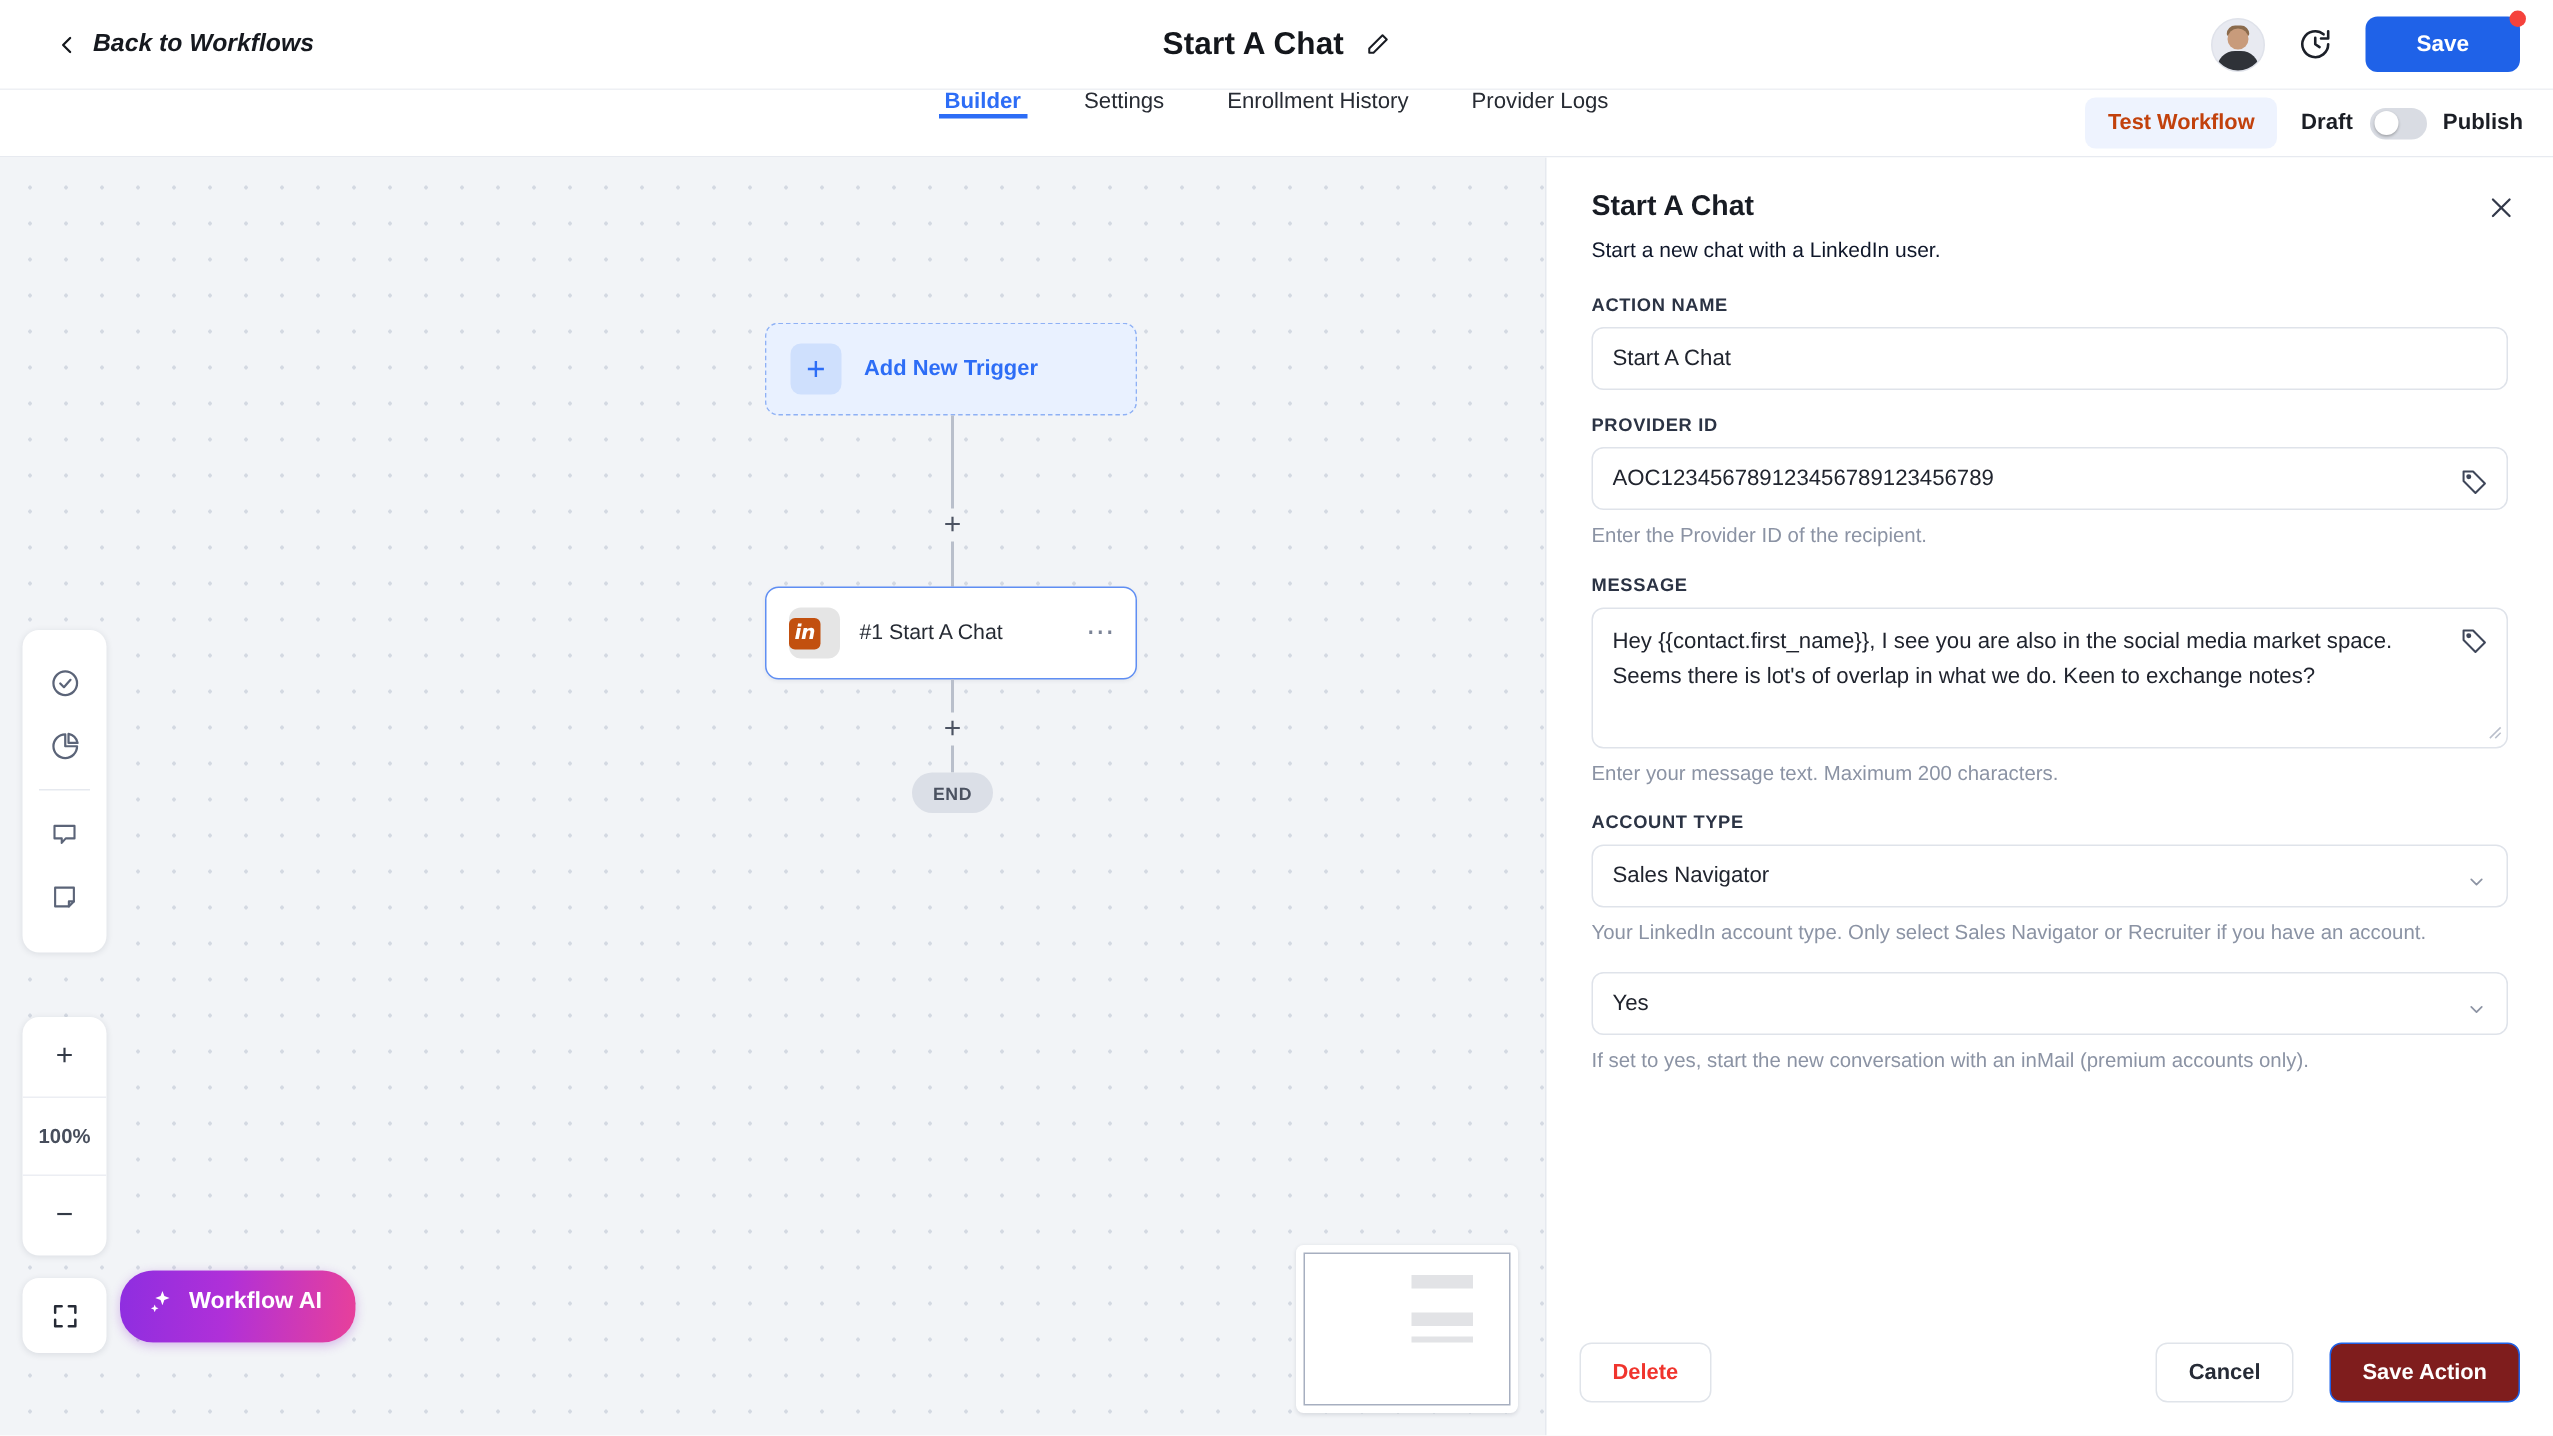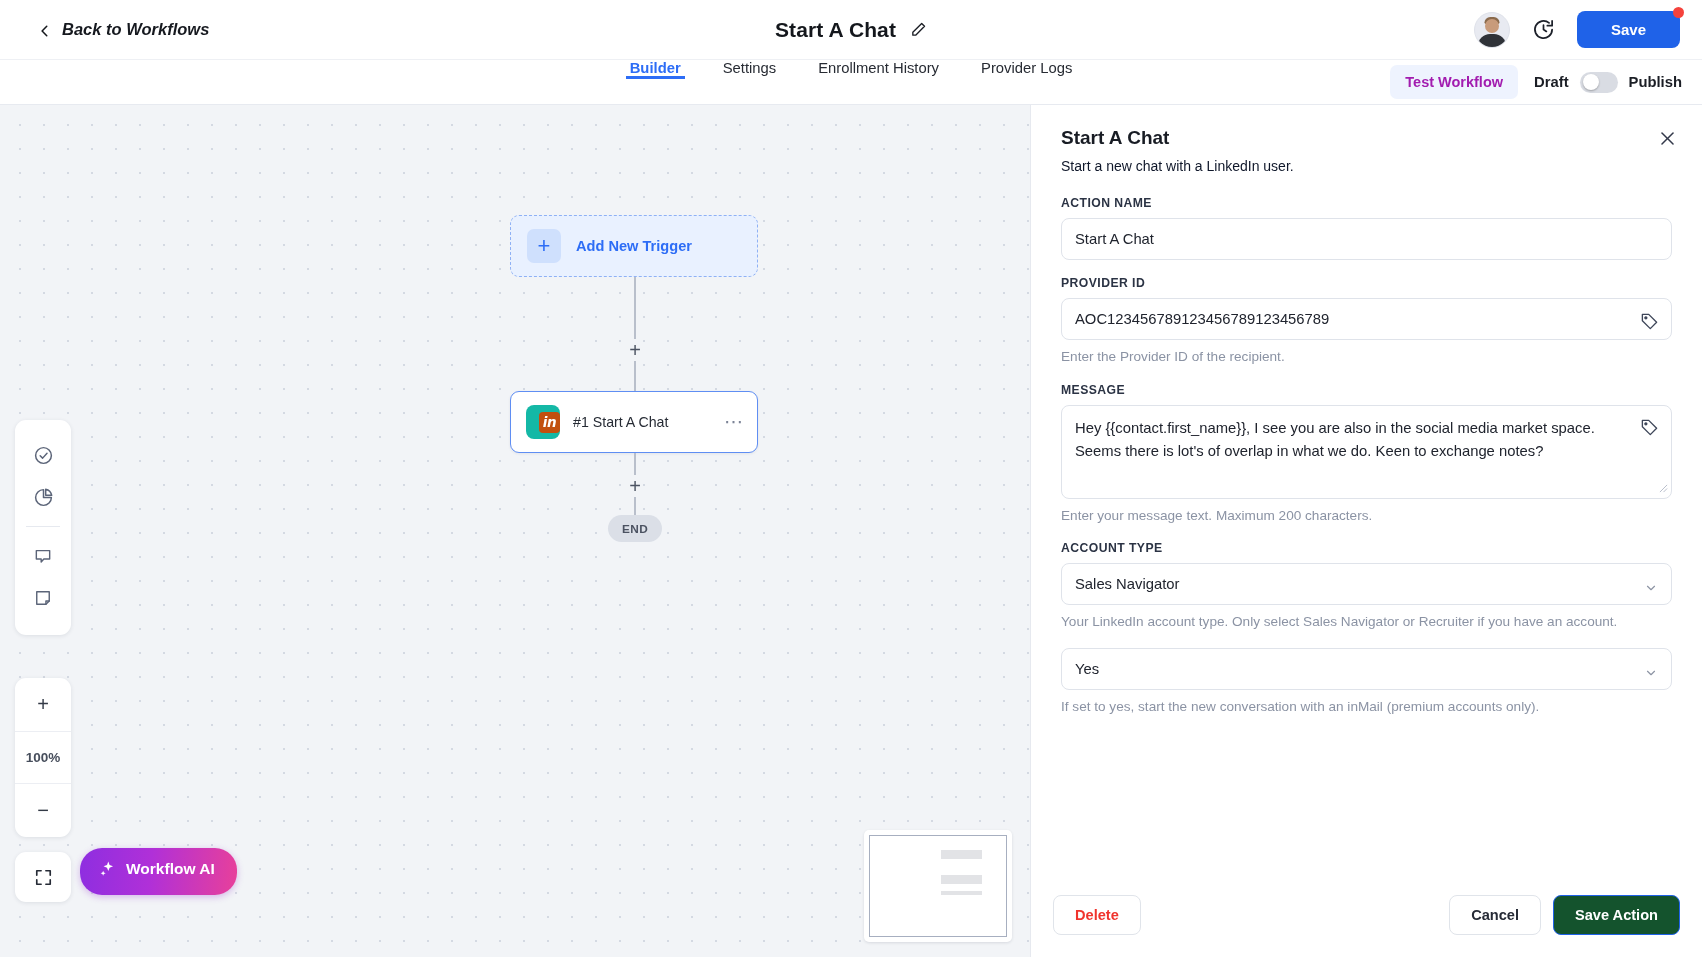--- a/index.html
+++ b/index.html
@@ -74,21 +74,21 @@
     font-size: 14.8px; color: #272b33; font-weight: 500;
     cursor: pointer; padding: 0 4px;
     border-bottom: 3px solid transparent;
   }
   .tab.active { color: #2d6df6; font-weight: 600; border-bottom-color: #2d6df6; }
   .tabbar-right {
     position: absolute; right: 20px; top: 0; bottom: 0;
     display: flex; align-items: center; gap: 16px;
   }
   .test-wf {
-    background: #eef3fe; color: #a21caf;
+    background: #eef3fe; color: #c2410c;
     font-size: 14.5px; font-weight: 600;
     border: none; border-radius: 7px;
     padding: 9px 15px; cursor: pointer; font-family: inherit;
   }
   .toggle-group { display: flex; align-items: center; gap: 11px; }
   .toggle-label { font-size: 14.8px; color: #1b1e25; font-weight: 600; }
   .switch {
     width: 38px; height: 21px; border-radius: 11px;
     background: #d9dce3; position: relative; cursor: pointer; flex: 0 0 38px;
   }
@@ -177,22 +177,22 @@
   }
   .action-node {
     width: 248px; height: 62px;
     border: 1.6px solid #5f8ef3; border-radius: 9px;
     background: #fff;
     display: flex; align-items: center; gap: 13px;
     padding: 0 13px 0 15px; cursor: pointer;
     box-shadow: 0 1px 3px rgba(28,35,61,.07);
   }
   .li-badge {
-    width: 34px; height: 34px; border-radius: 8px; background: #14b8a6;
-    display: flex; align-items: center; justify-content: flex-end; flex: 0 0 34px;
+    width: 34px; height: 34px; border-radius: 8px; background: #e5e5e5;
+    display: flex; align-items: center; justify-content: flex-start; flex: 0 0 34px;
   }
   .li-sq {
     width: 21px; height: 21px; border-radius: 4px; background: #c2500f;
     color: #fff; font-size: 13.5px; font-weight: 700; font-style: italic;
     display: flex; align-items: center; justify-content: center;
     font-family: "DejaVu Sans", sans-serif; letter-spacing: -.3px;
   }
   .node-label { font-size: 14.2px; color: #262b34; font-weight: 500; }
   .node-dots { margin-left: auto; color: #7b8396; font-size: 19px; letter-spacing: 1px; line-height: 6px; cursor: pointer; }
   .end-pill {
@@ -255,21 +255,21 @@
   .panel-foot {
     padding: 18px 22px 22px 22px;
     display: flex; align-items: center;
   }
   .btn {
     font-family: inherit; font-size: 14.6px; font-weight: 600;
     border-radius: 8px; cursor: pointer; padding: 11px 21px;
   }
   .btn-delete { background: #fff; border: 1px solid #e0e4ea; color: #f0342d; }
   .btn-cancel { background: #fff; border: 1px solid #e0e4ea; color: #262b36; margin-left: auto; }
-  .btn-save { background: #14532d; border: 1px solid #1f62e8; color: #fff; margin-left: 12px; }
+  .btn-save { background: #7f1d1d; border: 1px solid #1f62e8; color: #fff; margin-left: 24px; }
 </style>
 </head>
 <body>
 
 <div class="app">
 
   <div class="topbar">
     <div class="back-link">
       <span class="chev-left">
         <svg width="14" height="14" viewBox="0 0 24 24" fill="none" stroke="#14171c" stroke-width="2.6" stroke-linecap="round" stroke-linejoin="round">

